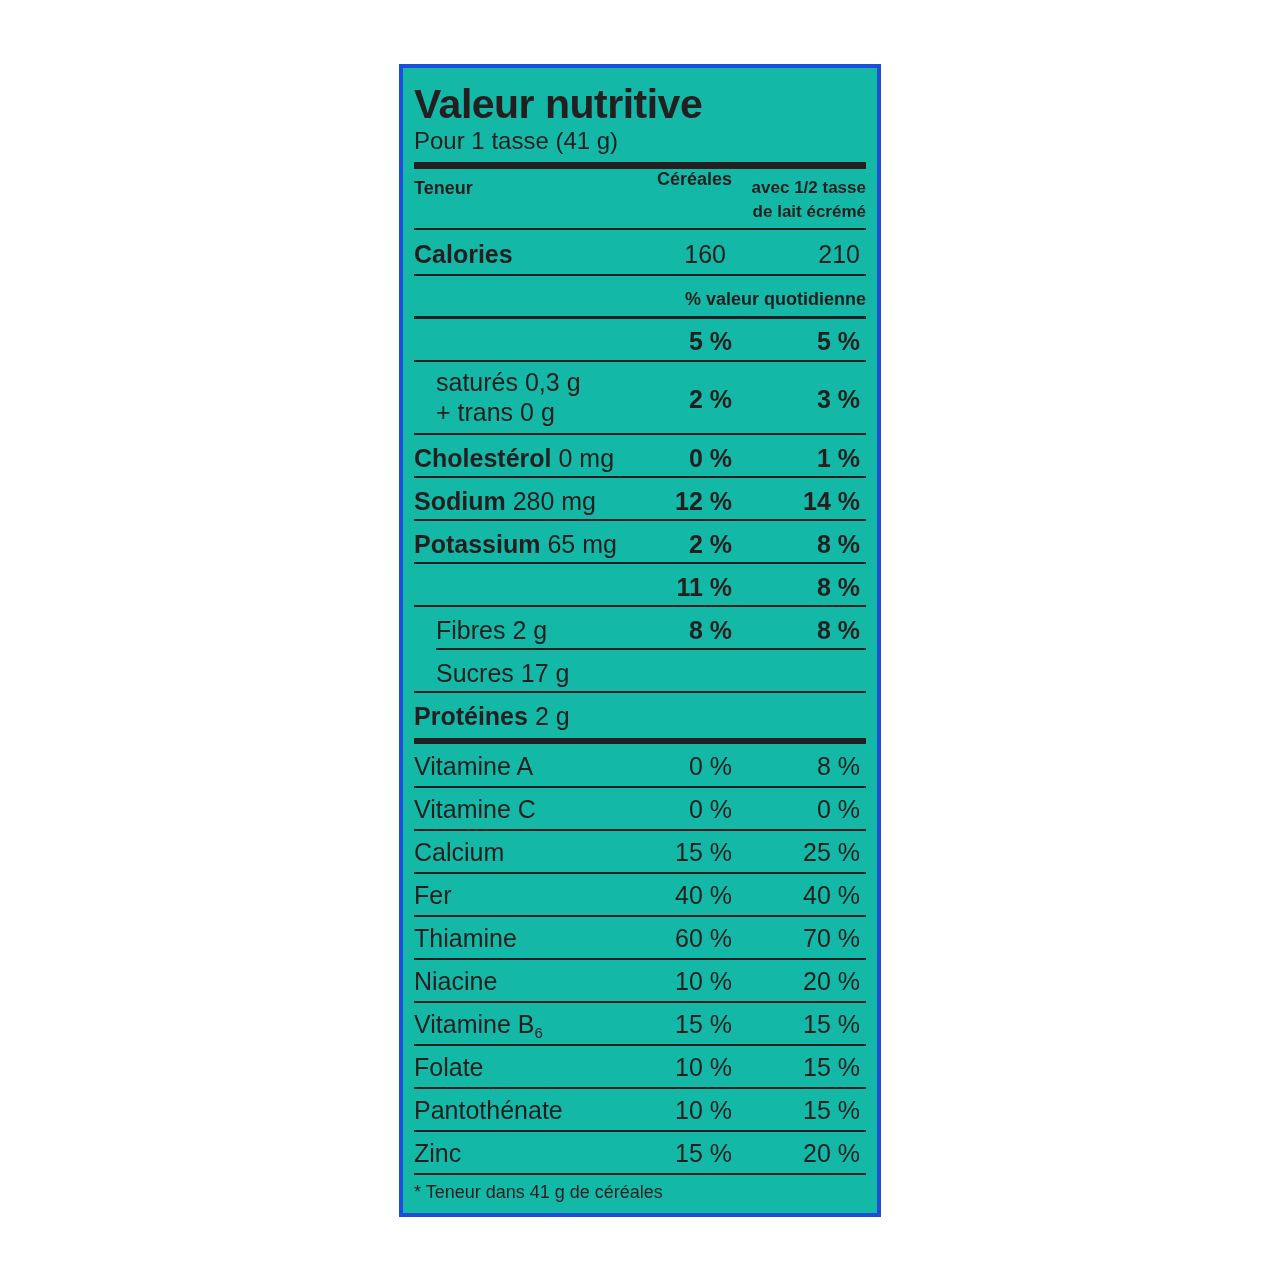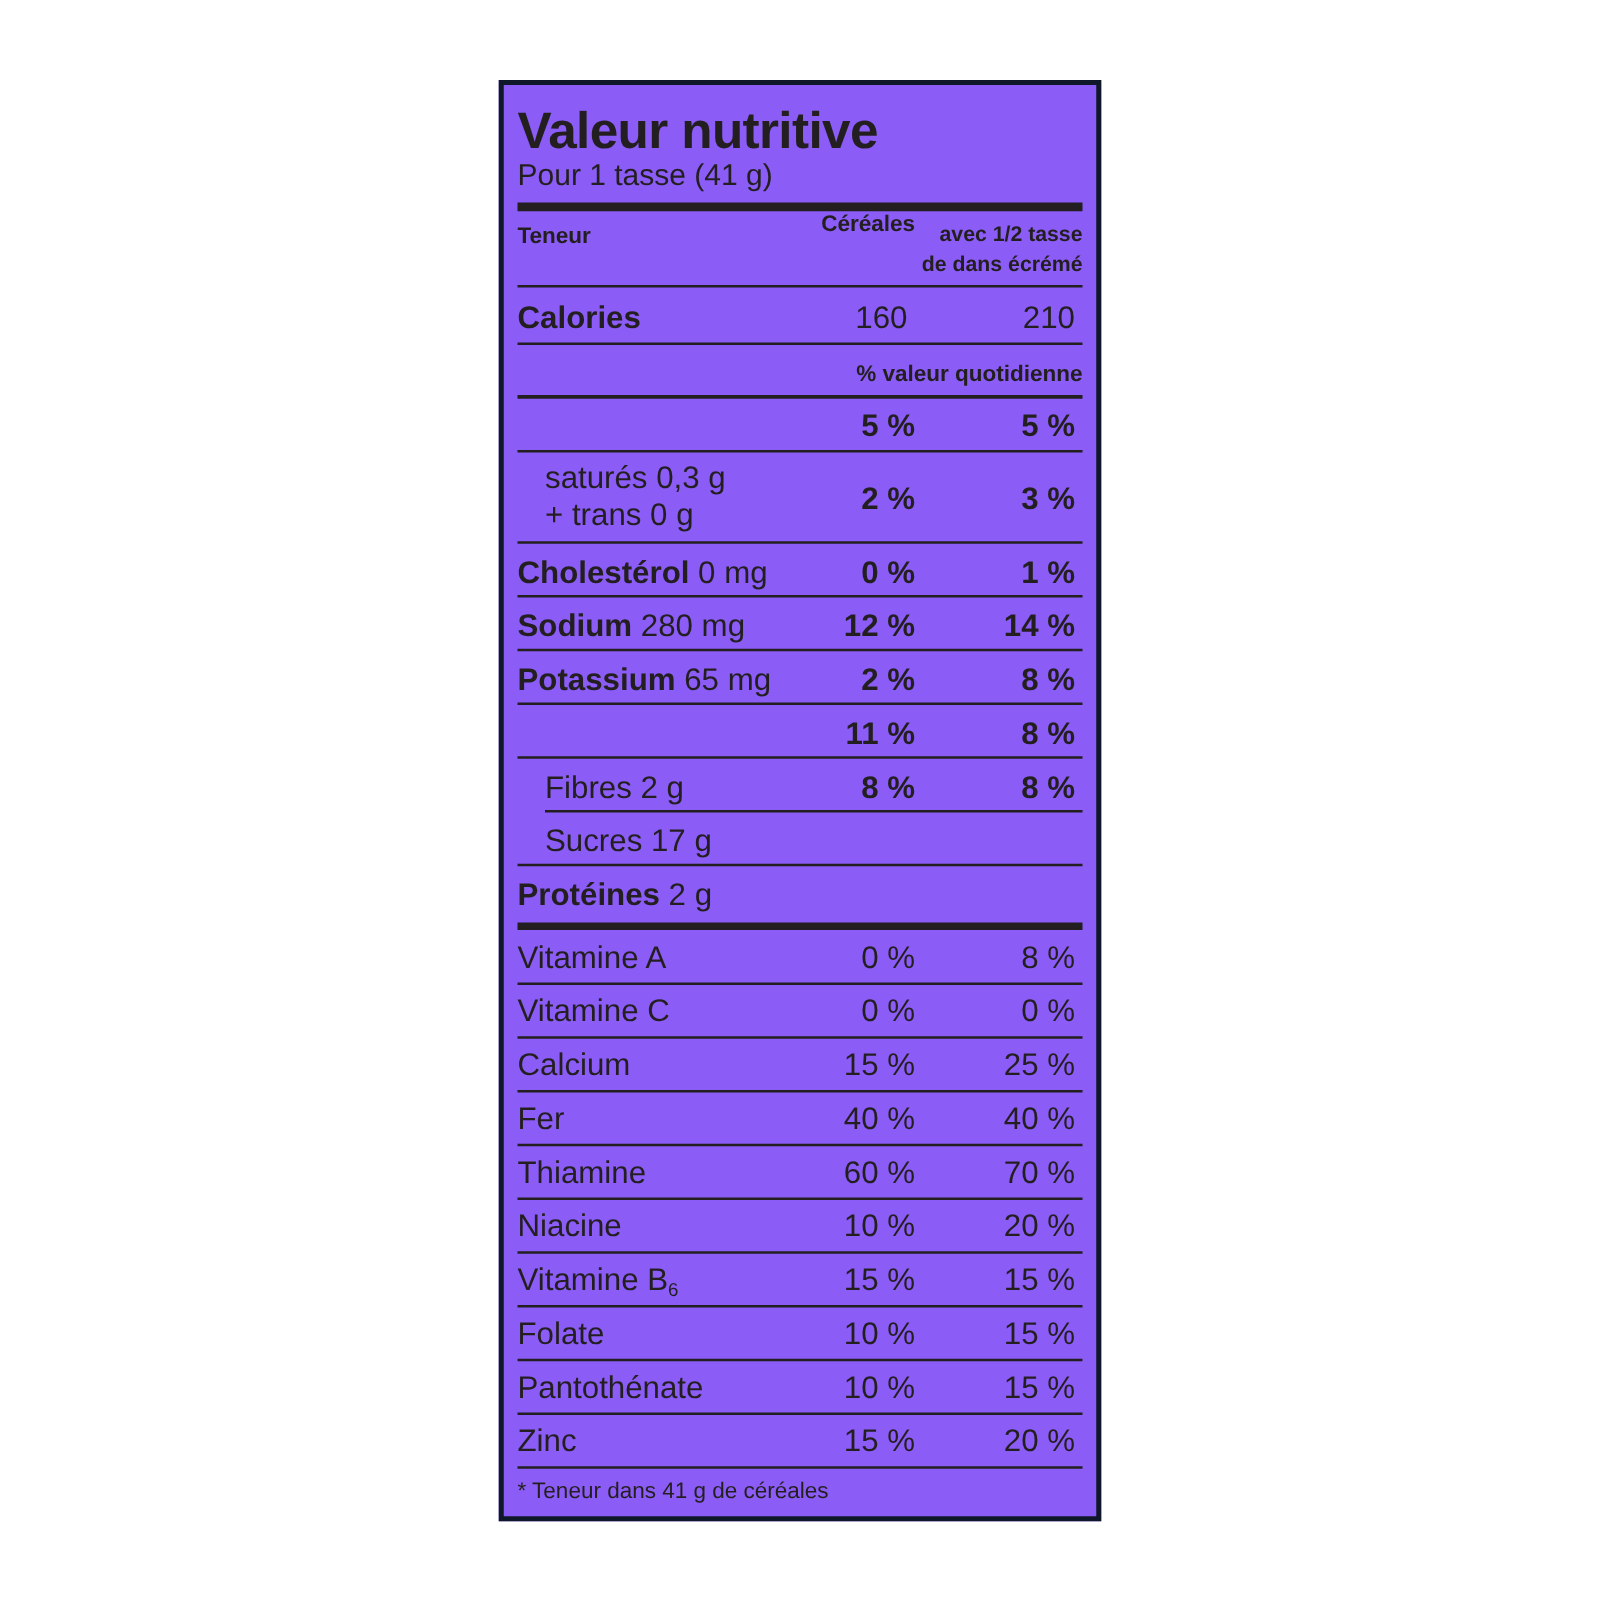--- a/index.html
+++ b/index.html
@@ -1,17 +1,17 @@
 <!DOCTYPE html>
 <html><head>
 <meta charset="utf-8">
 <style>
   html, body { margin:0; padding:0; background:#ffffff; }
   body { width:1280px; height:1280px; position:relative; font-family:"Liberation Sans", sans-serif; color:#231f20; }
-  .panel { position:absolute; left:399px; top:64px; width:474px; height:1145px; border:4px solid #0f172a; background:#8b5cf6; }
+  .panel { position:absolute; left:399px; top:64px; width:474px; height:1145px; border:4px solid #1d4ed8; background:#14b8a6; }
   .inner { position:absolute; left:11px; right:11px; top:0; }
   .title { position:absolute; left:0; top:12px; font-size:41px; font-weight:bold; letter-spacing:-0.5px; line-height:48px; white-space:nowrap; }
   .serving { position:absolute; left:0; top:58px; font-size:24px; line-height:30px; white-space:nowrap; }
   .bar { position:absolute; left:0; right:0; background:#231f20; }
   .line { position:absolute; left:0; right:0; height:2px; background:#231f20; }
   .hdr { position:absolute; font-size:18px; font-weight:bold; line-height:24px; white-space:nowrap; }
   .row { position:absolute; left:0; right:0; height:42px; }
   .row .lbl { position:absolute; left:0; top:0; font-size:25px; line-height:42px; white-space:nowrap; }
   .row .lbl b { font-weight:bold; }
   .row .c1 { position:absolute; right:134px; top:0; font-size:25px; line-height:42px; text-align:right; white-space:nowrap; }
@@ -26,21 +26,21 @@
 
 <div class="panel">
   <div class="inner">
     <div class="title">Valeur nutritive</div>
     <div class="serving">Pour 1 tasse (41 g)</div>
     <div class="bar" style="top:94px;height:7px;"></div>
 
     <div class="hdr" style="left:0;top:108px;">Teneur</div>
     <div class="hdr" style="right:134px;top:99px;">Céréales</div>
     <div class="hdr" style="right:0;top:108px;font-size:17px;">avec 1/2 tasse</div>
-    <div class="hdr" style="right:0;top:132px;font-size:17px;">de dans écrémé</div>
+    <div class="hdr" style="right:0;top:132px;font-size:17px;">de lait écrémé</div>
     <div class="line" style="top:160px;"></div>
 
     <div class="row" style="top:165px;">
       <span class="lbl bold">Calories</span>
       <span class="c1" style="right:140px;">160</span>
       <span class="c2">210</span>
     </div>
     <div class="line" style="top:206px;"></div>
 
     <div class="hdr" style="right:0;top:219px;">% valeur quotidienne</div>

